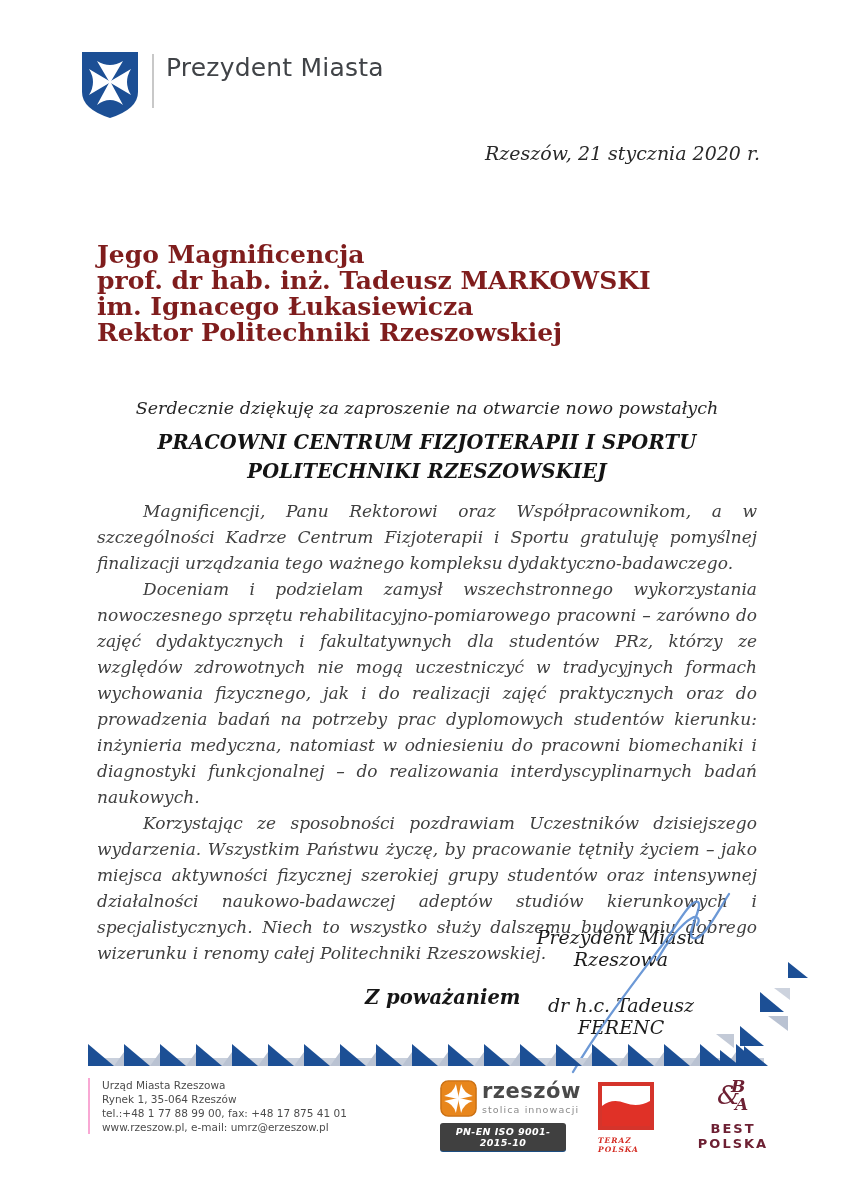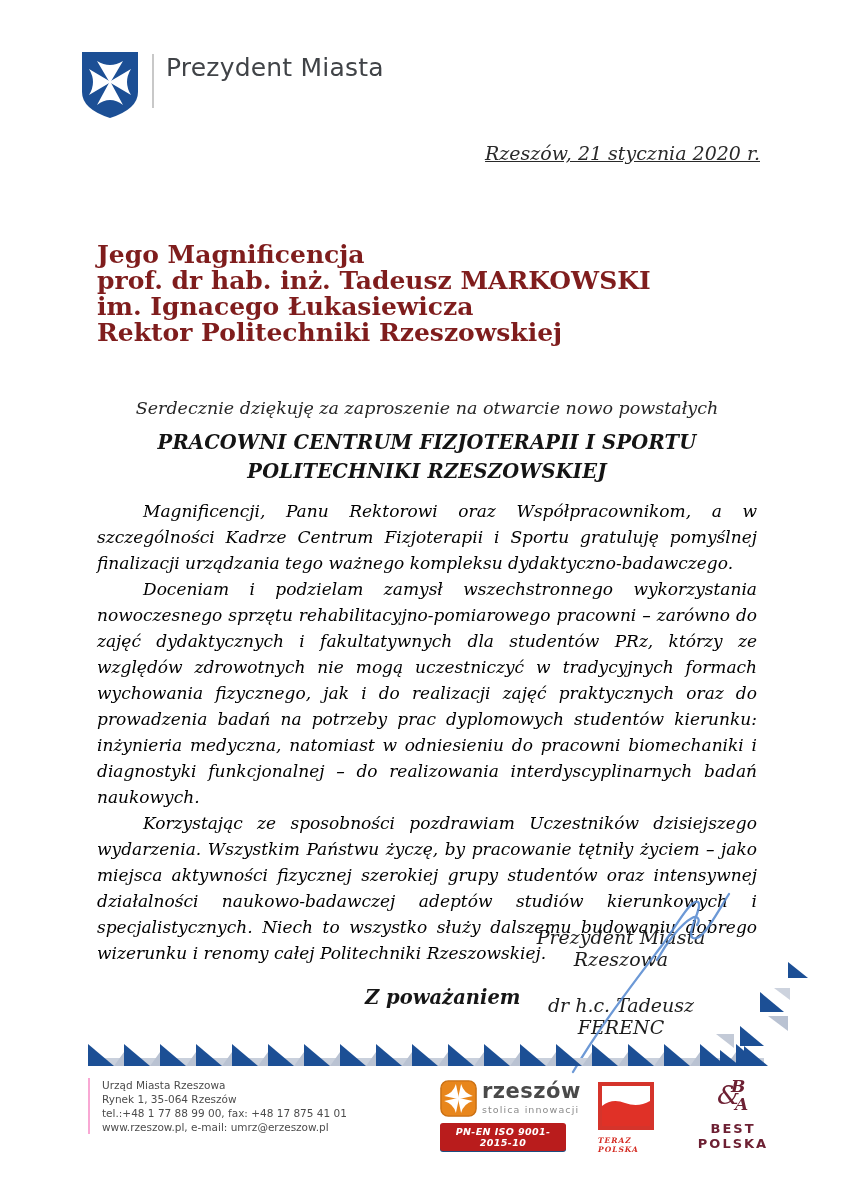--- a/index.html
+++ b/index.html
@@ -12,36 +12,36 @@
   .letterhead{position:absolute;top:46px;left:80px;display:flex;align-items:flex-start;}
   .crest{width:60px;height:70px;flex:0 0 auto;}
   .head-divider{width:2px;height:54px;background:#c8c8c8;margin:4px 12px 0 12px;}
   .org-name{
     font-family:"DejaVu Sans", sans-serif;font-size:25px;line-height:31px;
     color:#404347;letter-spacing:.2px;margin-top:2px;
   }
   
   .date-line{
     position:absolute;top:138px;right:88px;
-    font-style:italic;font-size:19px;color:#2a2a2a;text-decoration:underline;
+    font-style:italic;font-size:19px;color:#2a2a2a;
   }
   
   .addressee{
     position:absolute;top:238px;left:97px;
     font-weight:bold;font-size:25px;line-height:26px;color:#7f1d1d;
   }
   
   .body-block{position:absolute;top:394px;left:97px;width:660px;}
   .intro-line{text-align:center;font-style:italic;font-size:17.5px;color:#262626;margin:0 0 10px 0;}
   .doc-heading{
     text-align:center;font-style:italic;font-weight:bold;font-size:19.5px;line-height:29px;
     color:#141414;margin:0 0 12px 0;letter-spacing:.2px;
   }
   .para{
-    font-style:italic;font-size:17px;line-height:26px;color:#000000;
+    font-style:italic;font-size:17px;line-height:26px;color:#404040;
     text-align:justify;text-indent:46px;margin:0;
   }
   .closing{
     font-style:italic;font-weight:bold;font-size:19.5px;color:#161616;
     margin:20px 0 0 268px;
   }
   .sig-block{
     position:absolute;top:922px;right:112px;width:230px;text-align:center;
     font-style:italic;font-size:19px;color:#1c1c1c;
   }
@@ -56,21 +56,21 @@
     position:absolute;left:88px;top:1074px;padding-left:12px;border-left:2px solid #f9a8d4;
     font-family:"DejaVu Sans", sans-serif;font-size:10.5px;line-height:14px;color:#4c4c4c;
   }
   .logo-rzeszow{position:absolute;left:440px;top:1076px;width:126px;}
   .logo-rzeszow .row{display:flex;align-items:flex-start;}
   .rz-mark{width:37px;height:37px;flex:0 0 auto;}
   .rz-words{margin-left:5px;margin-top:1px;}
   .rz-name{font-family:"DejaVu Sans", sans-serif;font-weight:bold;font-size:21px;line-height:21px;color:#4a4a4a;letter-spacing:.5px;}
   .rz-tag{font-family:"DejaVu Sans", sans-serif;font-size:9.5px;color:#8a8a8a;letter-spacing:1.1px;margin-top:2px;}
   .iso-badge{
-    margin-top:6px;background:#b91c1c;border-radius:3px;color:#fff;
+    margin-top:6px;background:#404040;border-radius:3px;color:#fff;
     font-family:"DejaVu Sans", sans-serif;font-weight:bold;font-style:italic;font-size:9.5px;
     text-align:center;padding:3px 0;letter-spacing:.4px;box-shadow:0 1px 0 #1d4d80;
   }
   .logo-tp{position:absolute;left:598px;top:1078px;width:64px;text-align:left;}
   .tp-flag{width:56px;height:48px;margin:0 auto;}
   .tp-label{font-family:"DejaVu Serif", serif;font-style:italic;font-weight:bold;font-size:7.5px;color:#d42b22;letter-spacing:1px;margin-top:2px;}
   .logo-bc{position:absolute;left:678px;top:1072px;width:110px;text-align:center;color:#6d2033;}
   .bc-monogram{width:44px;height:40px;margin:0 auto;}
   .bc-label{font-family:"DejaVu Sans", sans-serif;font-weight:bold;font-size:13px;letter-spacing:2px;margin-top:1px;}
 </style>

